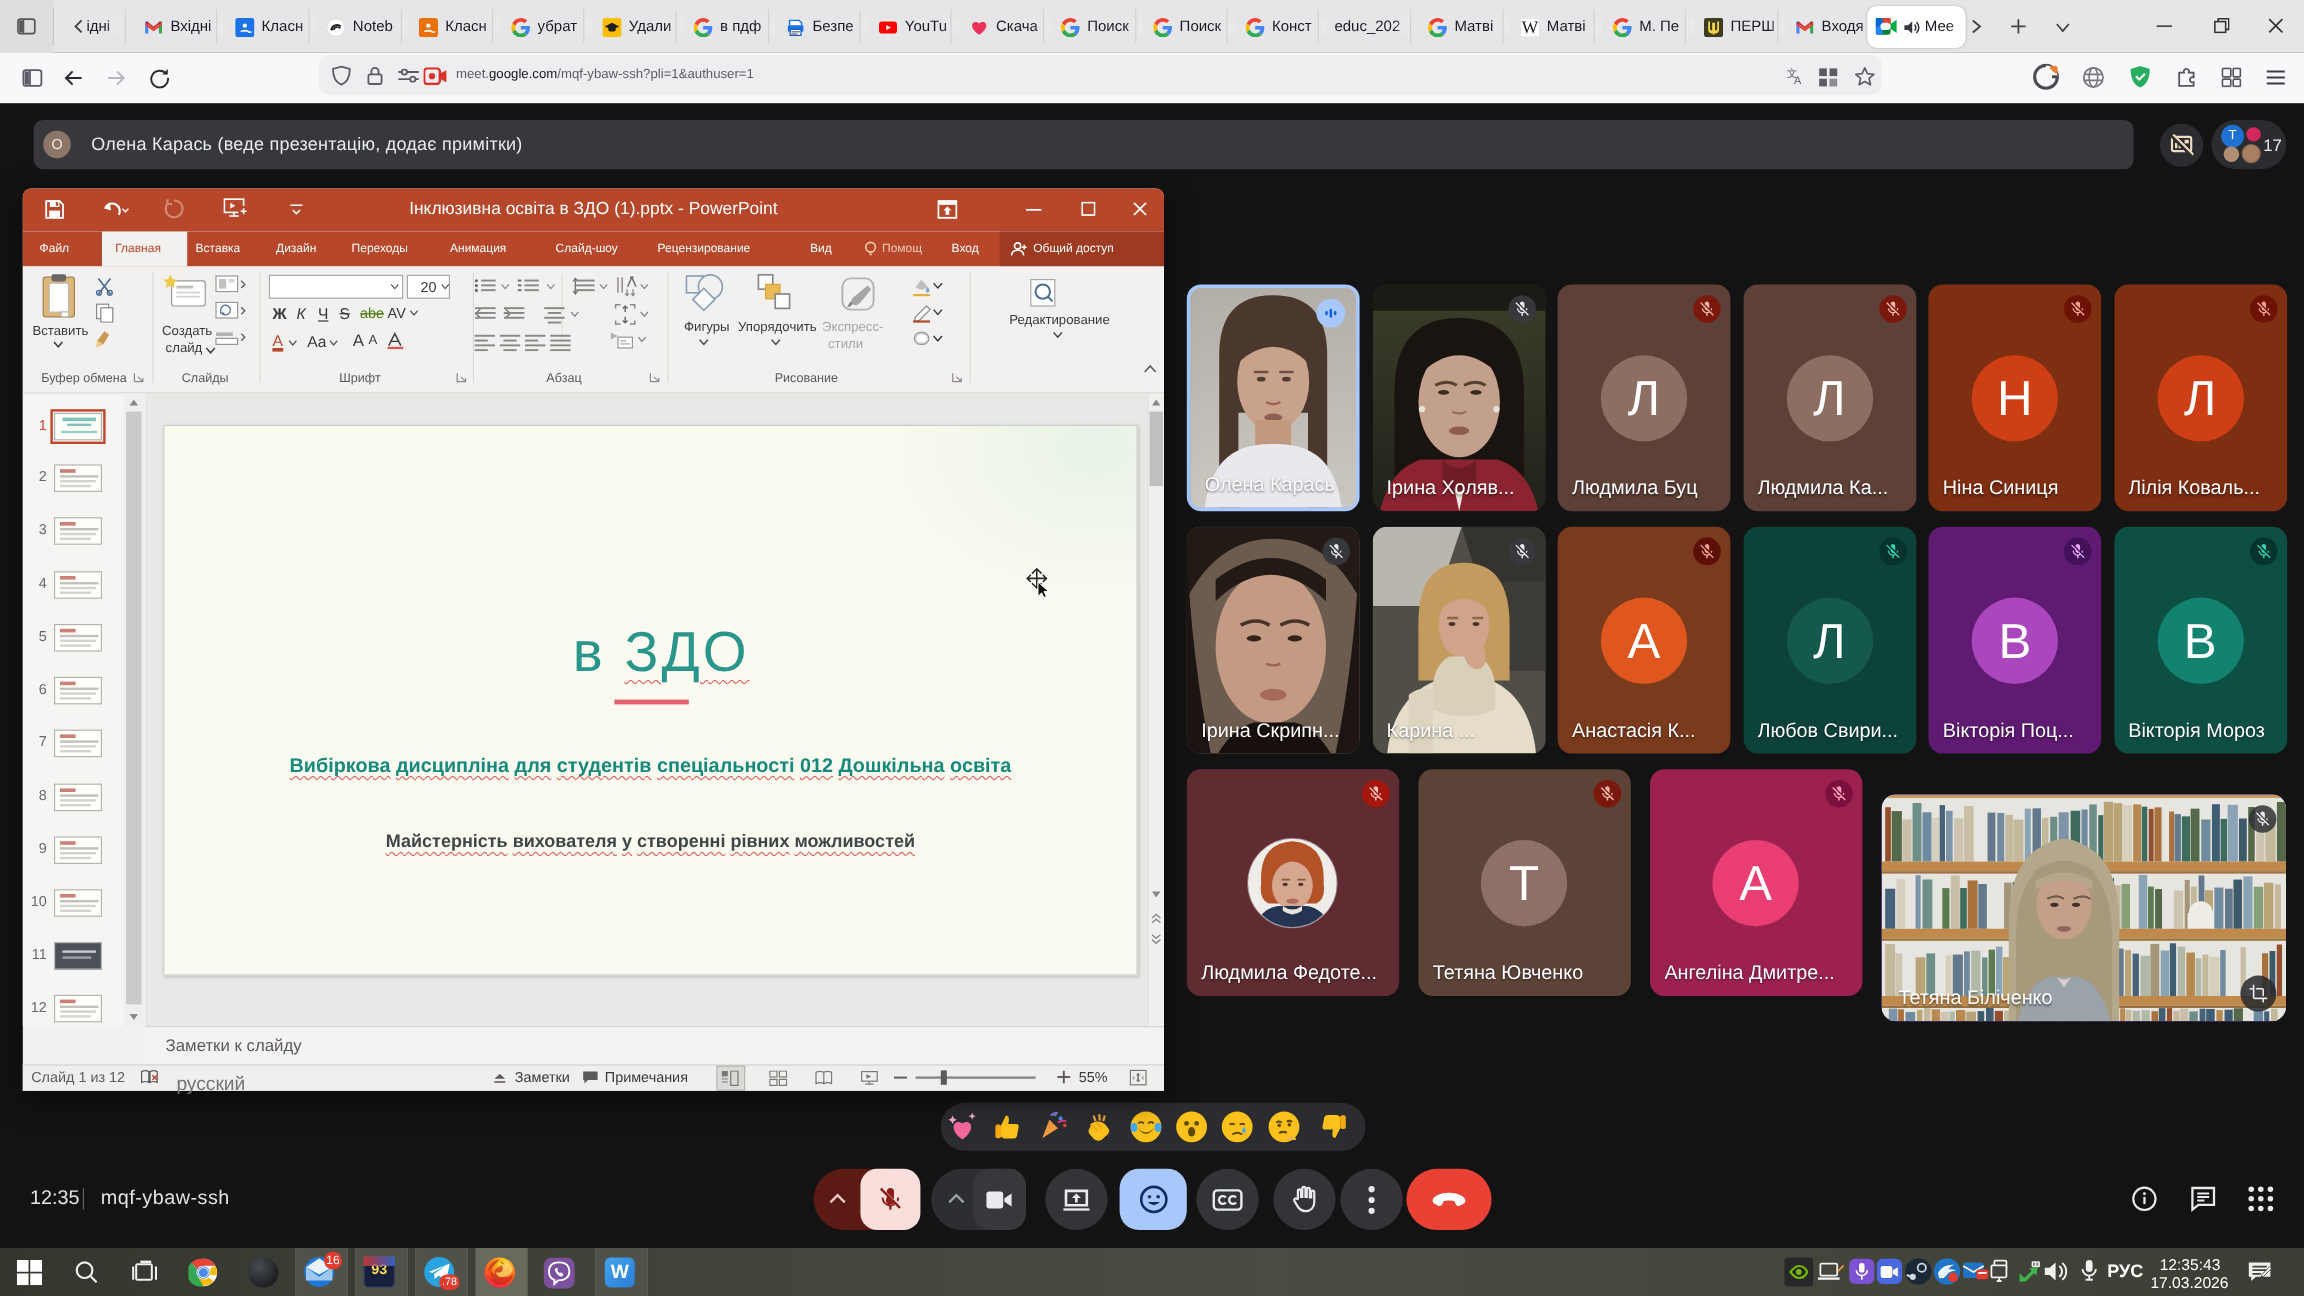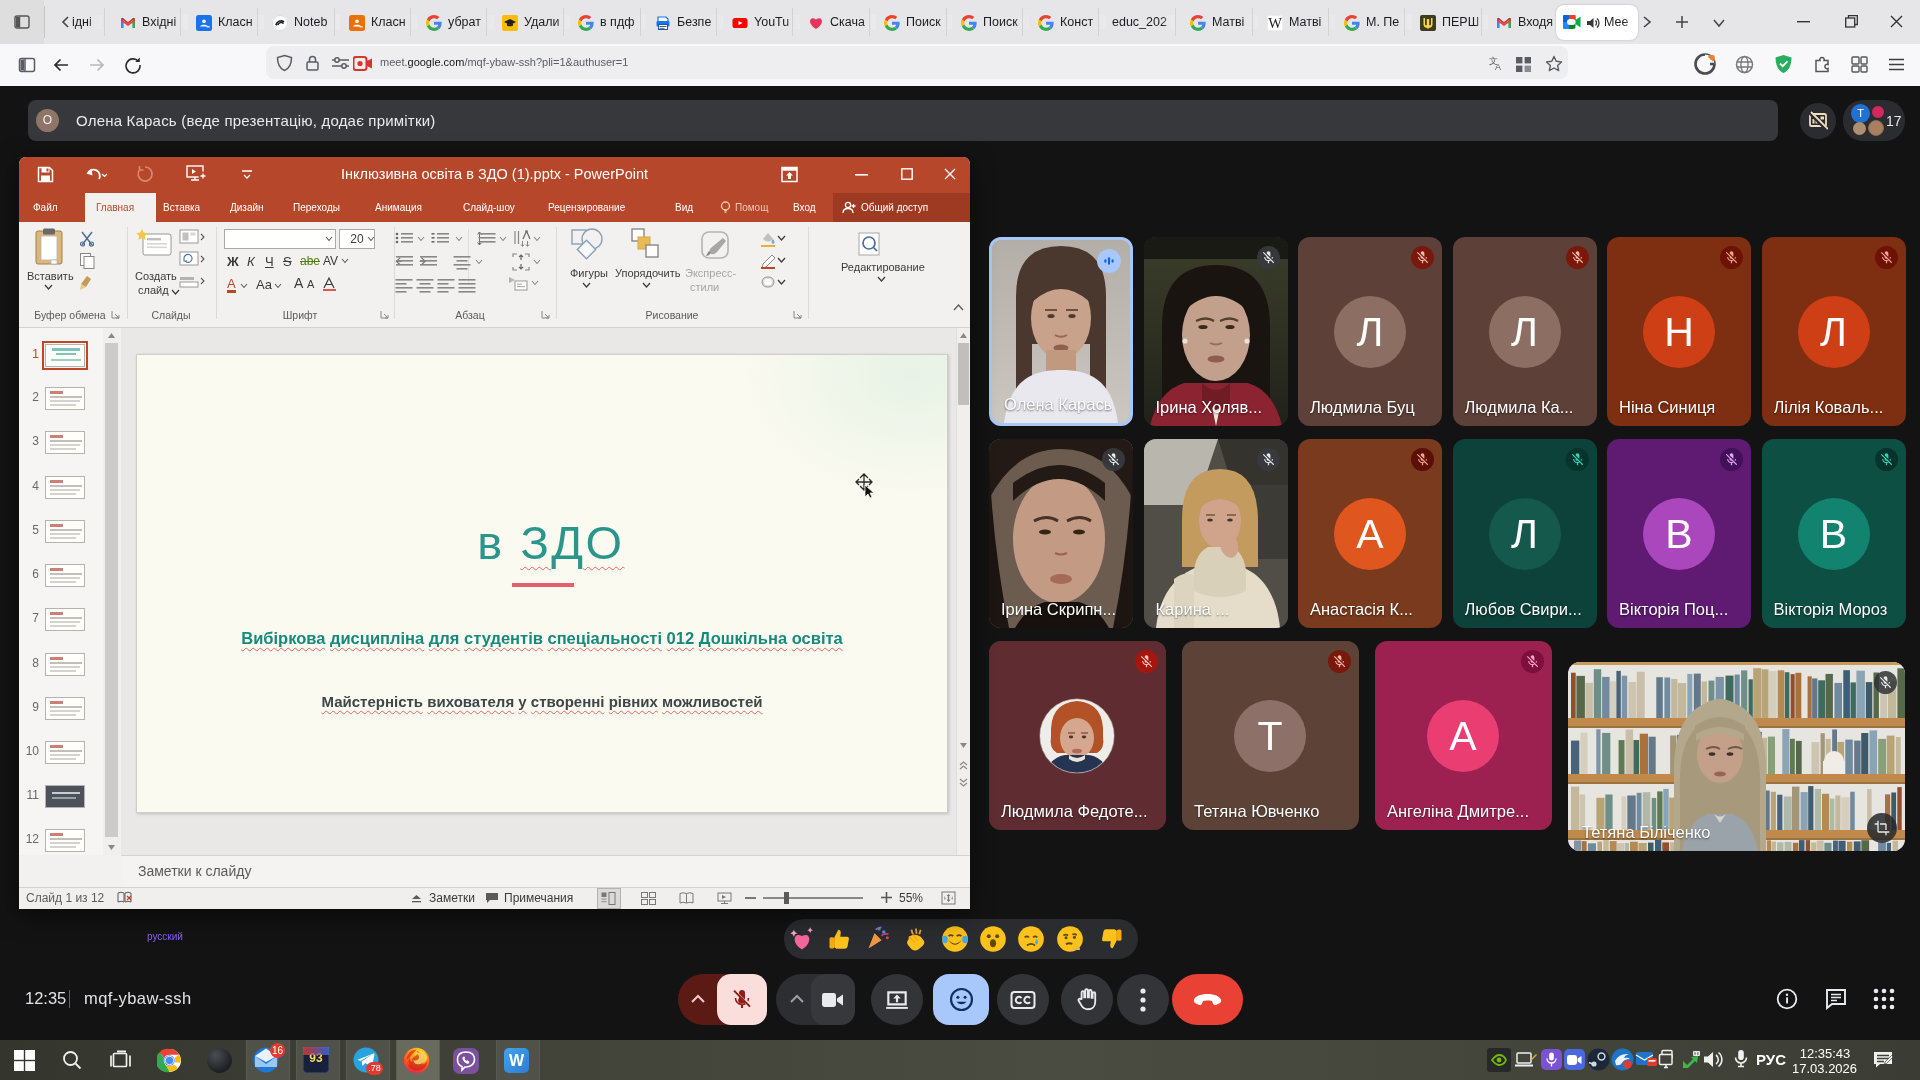--- a/index.html
+++ b/index.html
@@ -1422,21 +1422,21 @@
         <path d="M1 2 L4.5 5 L8 2 M1 6 L4.5 9 L8 6" stroke="#8a8886" stroke-width="1.2" fill="none"></path>
       </svg>
 <div class="ab" style="left:102px;top:698px;width:849px;height:32px;background:#f4f3f2;border-top:1px solid #d5d3d1"></div>
 <div class="ab" style="left:119px;top:706px;font-size:14px;color:#5c5a58">Заметки к слайду</div>
 <div class="ab" style="left:0;top:730px;width:951px;height:22px;background:#f0efee;border-top:1px solid #d5d3d1"></div>
 <div class="ab" style="left:7px;top:734px;font-size:12px;color:#5c5a58">Слайд 1 из 12</div>
 <svg class="ab" style="left:98px;top:734px" width="17" height="13" viewBox="0 0 17 13">
         <path d="M1 2 Q4 0.5 7 2 L7 11 Q4 9.5 1 11 Z M8 2 Q11 0.5 14 2 L14 11 Q11 9.5 8 11 Z" fill="none" stroke="#5c5a58" stroke-width="1"></path>
         <path d="M10 5 l4 4 M14 5 l-4 4" stroke="#b7472a" stroke-width="1.2"></path>
       </svg>
-<div class="ab" style="left:128px;top:774px;font-size:10px;color:#8b5cf6">русский</div>
+<div class="ab" style="left:128px;top:738px;font-size:16px;color:#737373">русский</div>
 <svg class="ab" style="left:391px;top:735px" width="13" height="12" viewBox="0 0 13 12">
         <path d="M2 7 L6.5 3 L11 7 Z" fill="#5c5a58"></path>
         <rect x="2" y="9" width="9" height="1.3" fill="#5c5a58"></rect>
       </svg>
 <div class="ab" style="left:410px;top:734px;font-size:12px;color:#3b3a39">Заметки</div>
 <svg class="ab" style="left:466px;top:735px" width="14" height="12" viewBox="0 0 14 12">
         <path d="M1 1 H13 V8 H5 L2 11 V8 H1 Z" fill="#5c5a58"></path>
       </svg>
 <div class="ab" style="left:485px;top:734px;font-size:12px;color:#3b3a39">Примечания</div>
 <div class="ab" style="left:578px;top:731px;width:24px;height:21px;background:#dcdad8;border:1px solid #b5b3b1"></div>

